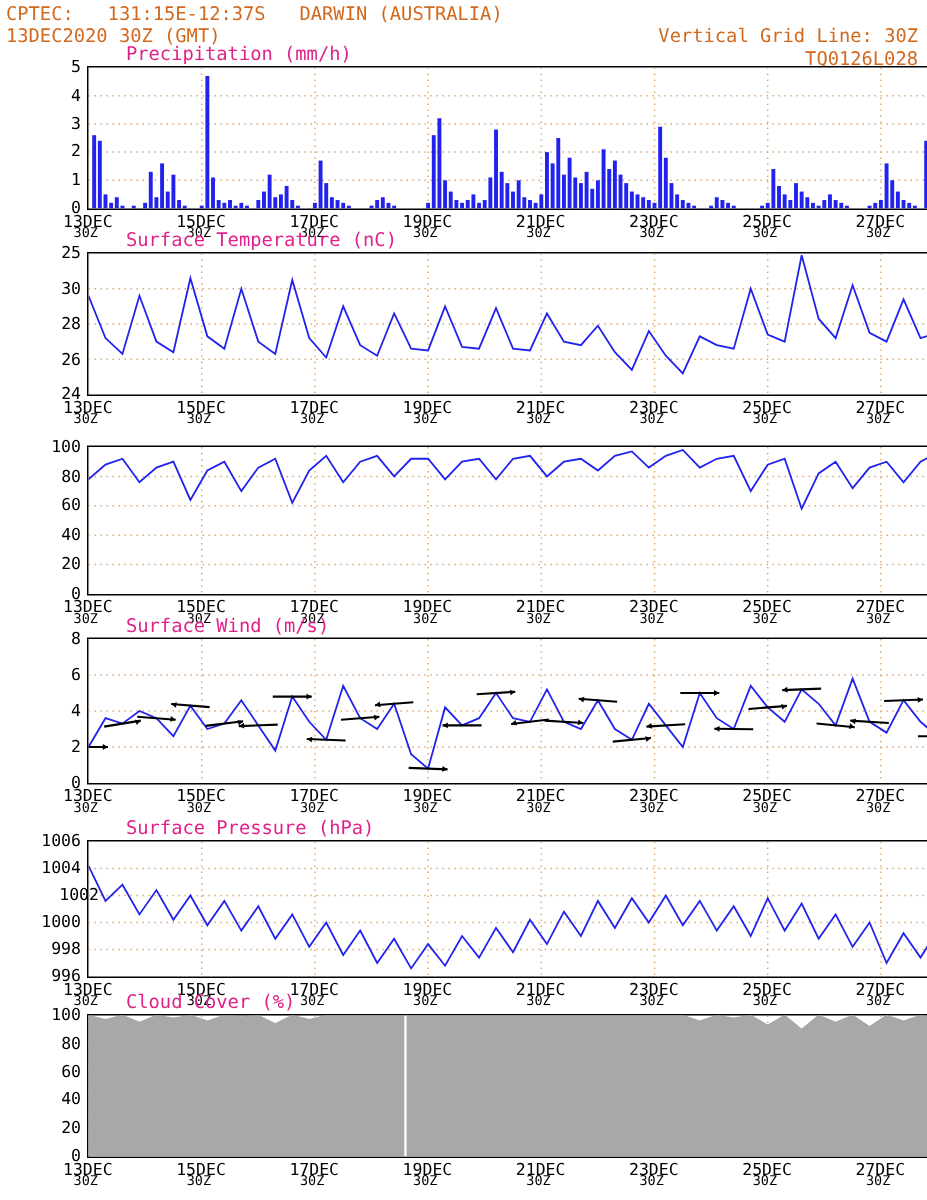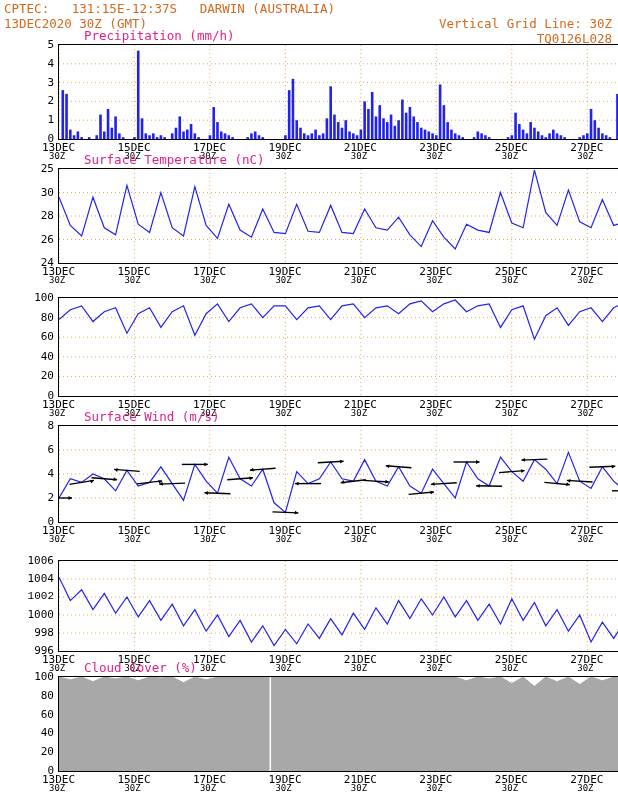--- a/index.html
+++ b/index.html
@@ -367,40 +367,41 @@
         <div class="xlab" style="left: 327.867px; top: 117px;">21DEC</div>
         <div class="xlabsm" style="left: 334.867px; top: 127px;">30Z</div>
         <div class="xlab" style="left: 403.333px; top: 117px;">23DEC</div>
         <div class="xlabsm" style="left: 410.333px; top: 127px;">30Z</div>
         <div class="xlab" style="left: 478.8px; top: 117px;">25DEC</div>
         <div class="xlabsm" style="left: 485.8px; top: 127px;">30Z</div>
         <div class="xlab" style="left: 554.267px; top: 117px;">27DEC</div>
         <div class="xlabsm" style="left: 561.267px; top: 127px;">30Z</div>
       </div>
       <div class="panel" style="top: 542px; height: 128px;">
+        <div class="ptitle" style="left: 68px; top: 2px;">Surface Pressure (hPa)</div>
         <div class="plot" style="left: 42px; top: 18px; width: 568px; height: 92px;">
           <svg width="566" height="90" viewBox="0 0 566 90">
             <line x1="0" y1="0" x2="0" y2="90" stroke="#e8a860" stroke-width="1" stroke-dasharray="1,3"></line>
             <line x1="75.46666666666667" y1="0" x2="75.46666666666667" y2="90" stroke="#e8a860" stroke-width="1" stroke-dasharray="1,3"></line>
             <line x1="150.93333333333334" y1="0" x2="150.93333333333334" y2="90" stroke="#e8a860" stroke-width="1" stroke-dasharray="1,3"></line>
             <line x1="226.4" y1="0" x2="226.4" y2="90" stroke="#e8a860" stroke-width="1" stroke-dasharray="1,3"></line>
             <line x1="301.8666666666667" y1="0" x2="301.8666666666667" y2="90" stroke="#e8a860" stroke-width="1" stroke-dasharray="1,3"></line>
             <line x1="377.3333333333333" y1="0" x2="377.3333333333333" y2="90" stroke="#e8a860" stroke-width="1" stroke-dasharray="1,3"></line>
             <line x1="452.8" y1="0" x2="452.8" y2="90" stroke="#e8a860" stroke-width="1" stroke-dasharray="1,3"></line>
             <line x1="528.2666666666667" y1="0" x2="528.2666666666667" y2="90" stroke="#e8a860" stroke-width="1" stroke-dasharray="1,3"></line>
             <line x1="0" y1="18" x2="566" y2="18" stroke="#e8a860" stroke-width="1" stroke-dasharray="1,3"></line>
             <line x1="0" y1="36" x2="566" y2="36" stroke="#e8a860" stroke-width="1" stroke-dasharray="1,3"></line>
             <line x1="0" y1="54" x2="566" y2="54" stroke="#e8a860" stroke-width="1" stroke-dasharray="1,3"></line>
             <line x1="0" y1="72" x2="566" y2="72" stroke="#e8a860" stroke-width="1" stroke-dasharray="1,3"></line>
             <path d="M 0 16.19999999999959 L 11.320000000000027 39.599999999999795 L 22.639999999999986 28.800000000000402 L 33.960000000000015 48.599999999999795 L 45.27999999999997 32.40000000000021 L 56.6 52.19999999999959 L 67.92000000000003 36 L 79.24 55.80000000000041 L 90.56000000000002 39.599999999999795 L 101.87999999999998 59.400000000000205 L 113.2 43.19999999999959 L 124.52000000000004 64.80000000000041 L 135.84000000000006 48.599999999999795 L 147.15999999999994 70.19999999999959 L 158.48 54 L 169.79999999999998 75.5999999999998 L 181.12000000000003 59.400000000000205 L 192.44000000000005 81 L 203.75999999999996 64.80000000000041 L 215.07999999999998 84.5999999999998 L 226.4 68.4000000000002 L 237.72000000000003 82.80000000000041 L 249.04000000000008 63 L 260.35999999999996 77.4000000000002 L 271.67999999999995 57.599999999999795 L 283 73.80000000000041 L 294.32 52.19999999999959 L 305.6400000000001 68.4000000000002 L 316.96 46.80000000000041 L 328.28 63 L 339.59999999999997 39.599999999999795 L 350.92 57.599999999999795 L 362.24000000000007 37.800000000000416 L 373.55999999999995 54 L 384.87999999999994 36 L 396.2 55.80000000000041 L 407.52000000000004 39.599999999999795 L 418.84000000000003 59.400000000000205 L 430.15999999999997 43.19999999999959 L 441.47999999999996 63 L 452.8 37.800000000000416 L 464.12000000000006 59.400000000000205 L 475.44000000000005 41.400000000000205 L 486.75999999999993 64.80000000000041 L 498.08 48.599999999999795 L 509.40000000000003 70.19999999999959 L 520.72 54 L 532.0400000000001 81 L 543.3599999999999 61.19999999999959 L 554.68 77.4000000000002 L 566 59.400000000000205" fill="none" stroke="#2222ee" stroke-width="1.2"></path>
           </svg>
         </div>
         <div class="ylab" style="left: 0px; width: 38px; top: 12px;">1006</div>
         <div class="ylab" style="left: 0px; width: 38px; top: 30px;">1004</div>
-        <div class="ylab" style="left: 0px; width: 38px; top: 48px; font-family: Liberation Mono, monospace;">1002</div>
+        <div class="ylab" style="left: 12px; width: 38px; top: 48px;">1002</div>
         <div class="ylab" style="left: 0px; width: 38px; top: 66px;">1000</div>
         <div class="ylab" style="left: 0px; width: 38px; top: 84px;">998</div>
         <div class="ylab" style="left: 0px; width: 38px; top: 102px;">996</div>
         <div class="xlab" style="left: 26px; top: 111px;">13DEC</div>
         <div class="xlabsm" style="left: 33px; top: 121px;">30Z</div>
         <div class="xlab" style="left: 101.467px; top: 111px;">15DEC</div>
         <div class="xlabsm" style="left: 108.467px; top: 121px;">30Z</div>
         <div class="xlab" style="left: 176.933px; top: 111px;">17DEC</div>
         <div class="xlabsm" style="left: 183.933px; top: 121px;">30Z</div>
         <div class="xlab" style="left: 252.4px; top: 111px;">19DEC</div>

